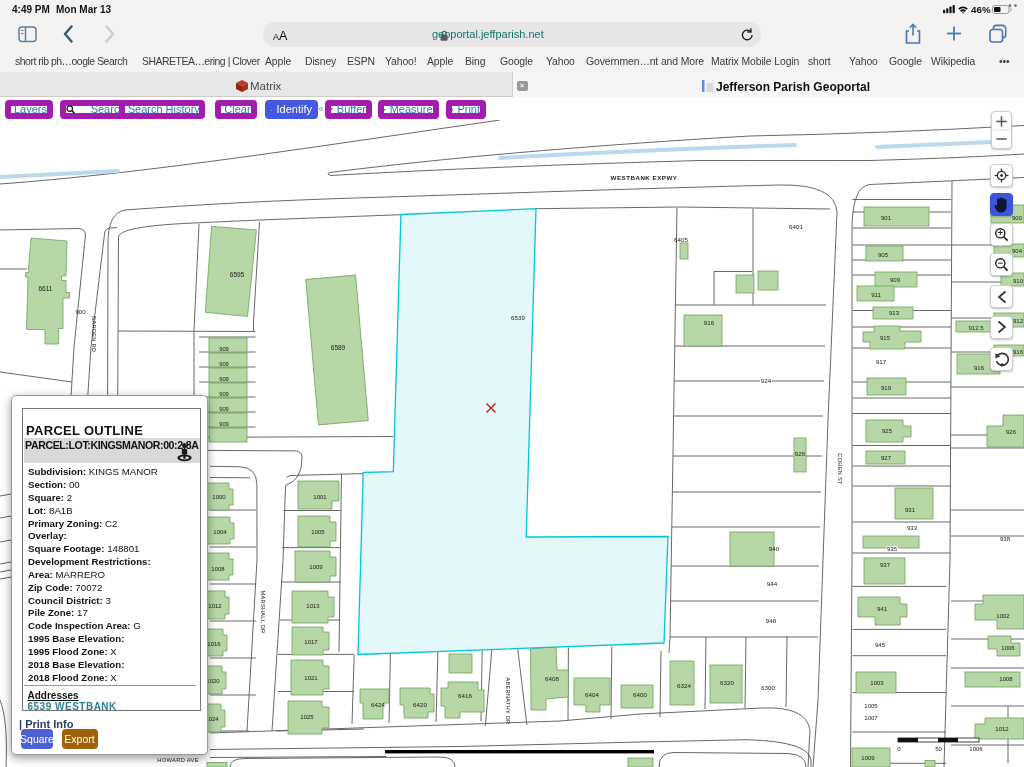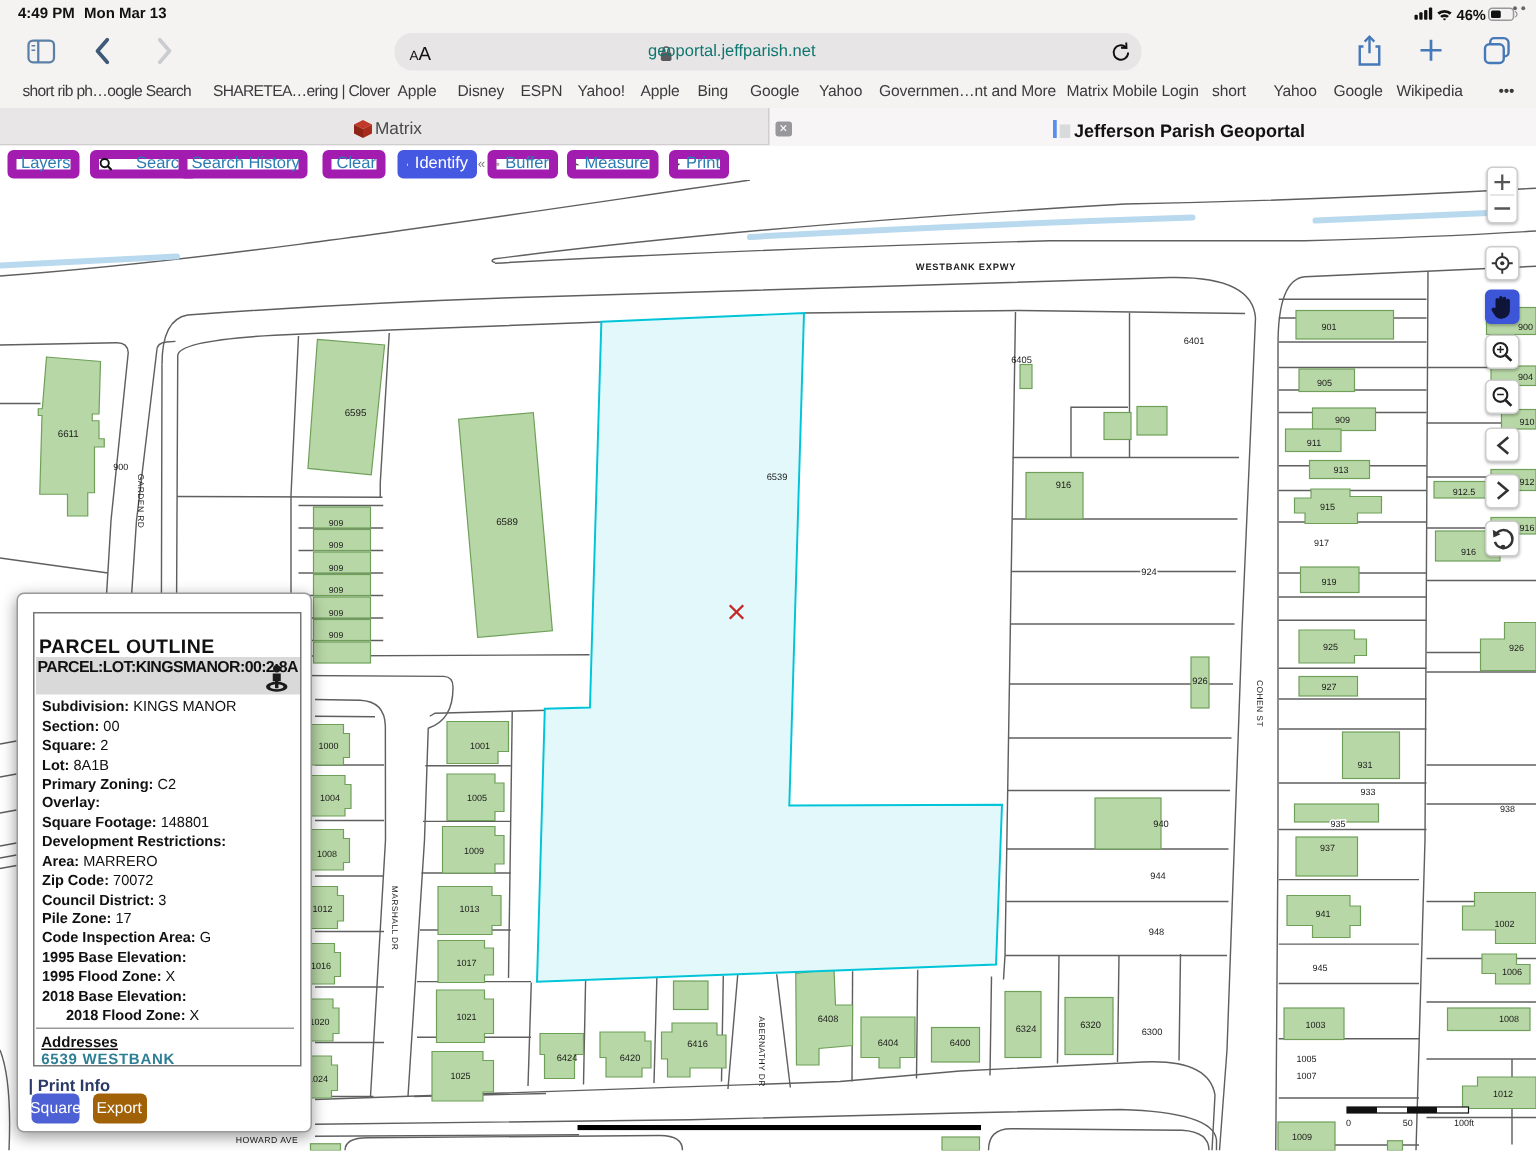--- a/index.html
+++ b/index.html
@@ -516,18 +516,18 @@
 <div class="abs" style="left:28px;top:543.2px;font-size:9.7px;color:#111;white-space:nowrap"><b>Square Footage:</b>&nbsp;148801</div>
 <div class="abs" style="left:28px;top:556.1px;font-size:9.7px;color:#111;white-space:nowrap"><b>Development Restrictions:</b>&nbsp;</div>
 <div class="abs" style="left:28px;top:568.9px;font-size:9.7px;color:#111;white-space:nowrap"><b>Area:</b>&nbsp;MARRERO</div>
 <div class="abs" style="left:28px;top:581.8px;font-size:9.7px;color:#111;white-space:nowrap"><b>Zip Code:</b>&nbsp;70072</div>
 <div class="abs" style="left:28px;top:594.6px;font-size:9.7px;color:#111;white-space:nowrap"><b>Council District:</b>&nbsp;3</div>
 <div class="abs" style="left:28px;top:607.4px;font-size:9.7px;color:#111;white-space:nowrap"><b>Pile Zone:</b>&nbsp;17</div>
 <div class="abs" style="left:28px;top:620.3px;font-size:9.7px;color:#111;white-space:nowrap"><b>Code Inspection Area:</b>&nbsp;G</div>
 <div class="abs" style="left:28px;top:633.1px;font-size:9.7px;color:#111;white-space:nowrap"><b>1995 Base Elevation:</b>&nbsp;</div>
 <div class="abs" style="left:28px;top:646.0px;font-size:9.7px;color:#111;white-space:nowrap"><b>1995 Flood Zone:</b>&nbsp;X</div>
 <div class="abs" style="left:28px;top:658.8px;font-size:9.7px;color:#111;white-space:nowrap"><b>2018 Base Elevation:</b>&nbsp;</div>
-<div class="abs" style="left:44px;top:671.6px;font-size:9.7px;color:#111;white-space:nowrap"><b>2018 Flood Zone:</b>&nbsp;X</div>
+<div class="abs" style="left:28px;top:671.6px;font-size:9.7px;color:#111;white-space:nowrap"><b>2018 Flood Zone:</b>&nbsp;X</div>
 <div class="abs" style="left:24px;top:684.5px;width:172px;border-top:1px solid #999"></div>
 <div class="abs" style="left:27.5px;top:690px;font-size:10px;font-weight:bold;text-decoration:underline;color:#111">Addresses</div>
 <div class="abs" style="left:27.5px;top:700.5px;font-size:10px;font-weight:bold;letter-spacing:0.5px;color:#2e7f95">6539 WESTBANK</div>
 <div class="abs" style="left:19px;top:717.5px;font-size:11px;font-weight:bold;color:#2b3a67">| Print Info</div>
 <div class="abs" style="left:21px;top:728.5px;width:32px;height:20.5px;background:#4d60d4;border-radius:4px;color:#fff;font-size:10.5px;display:flex;align-items:center;justify-content:center">Square</div>
 <div class="abs" style="left:61.5px;top:728.5px;width:36px;height:20.5px;background:#a16207;border-radius:4px;color:#fff;font-size:10.5px;display:flex;align-items:center;justify-content:center">Export</div>
 </body></html>

